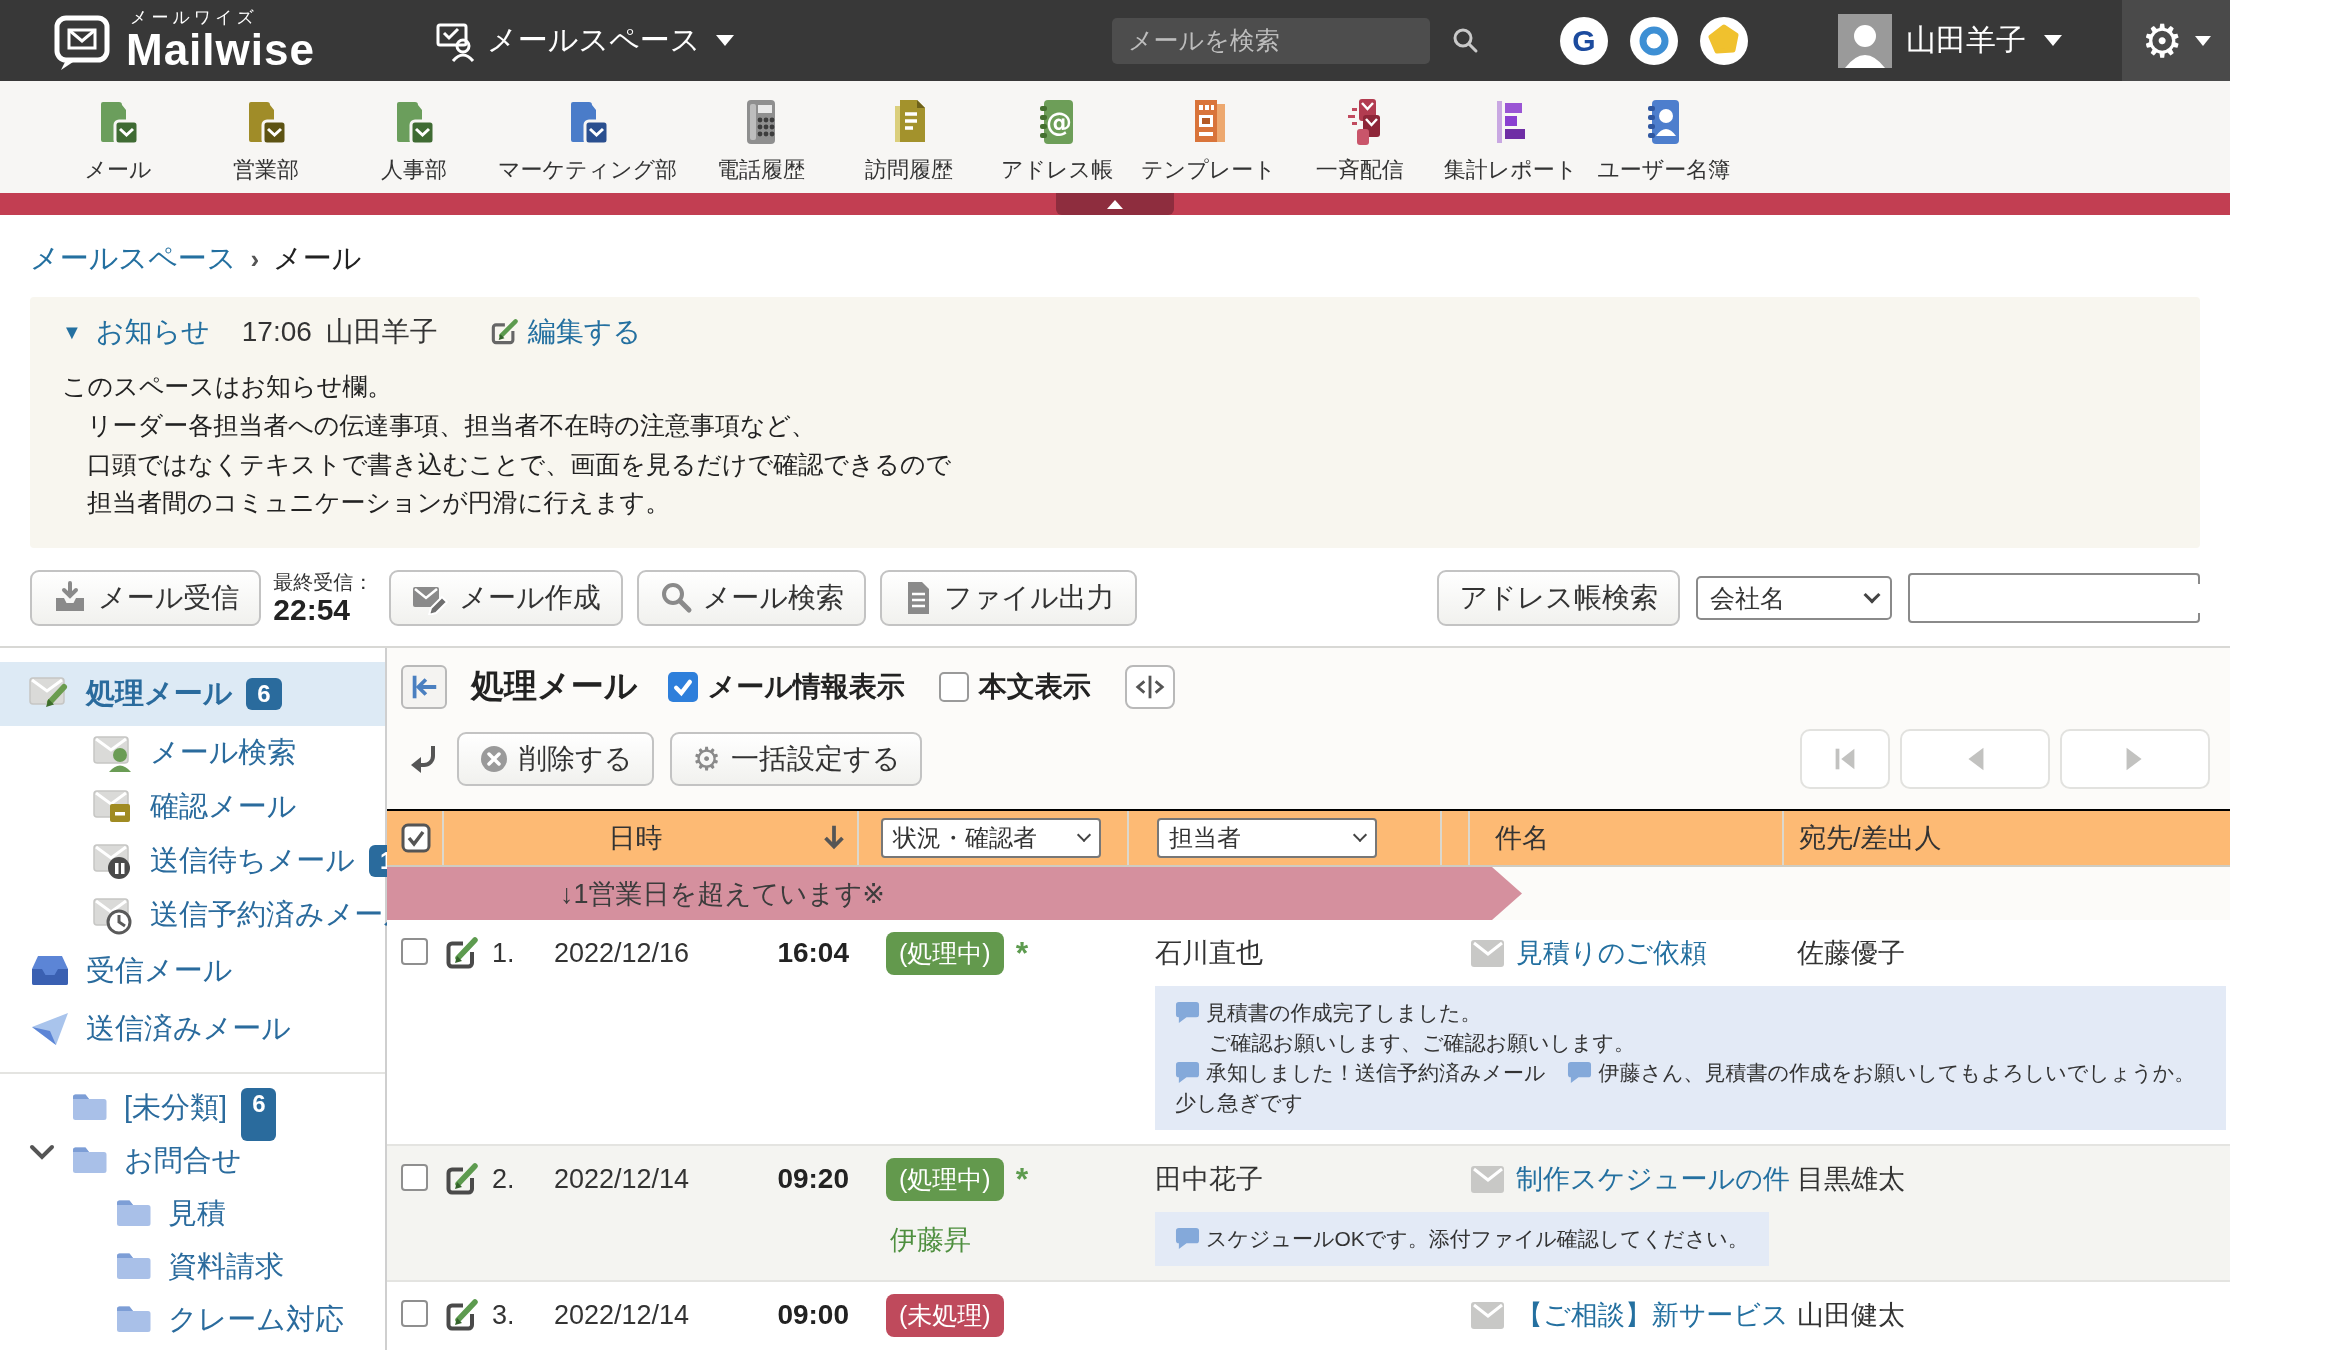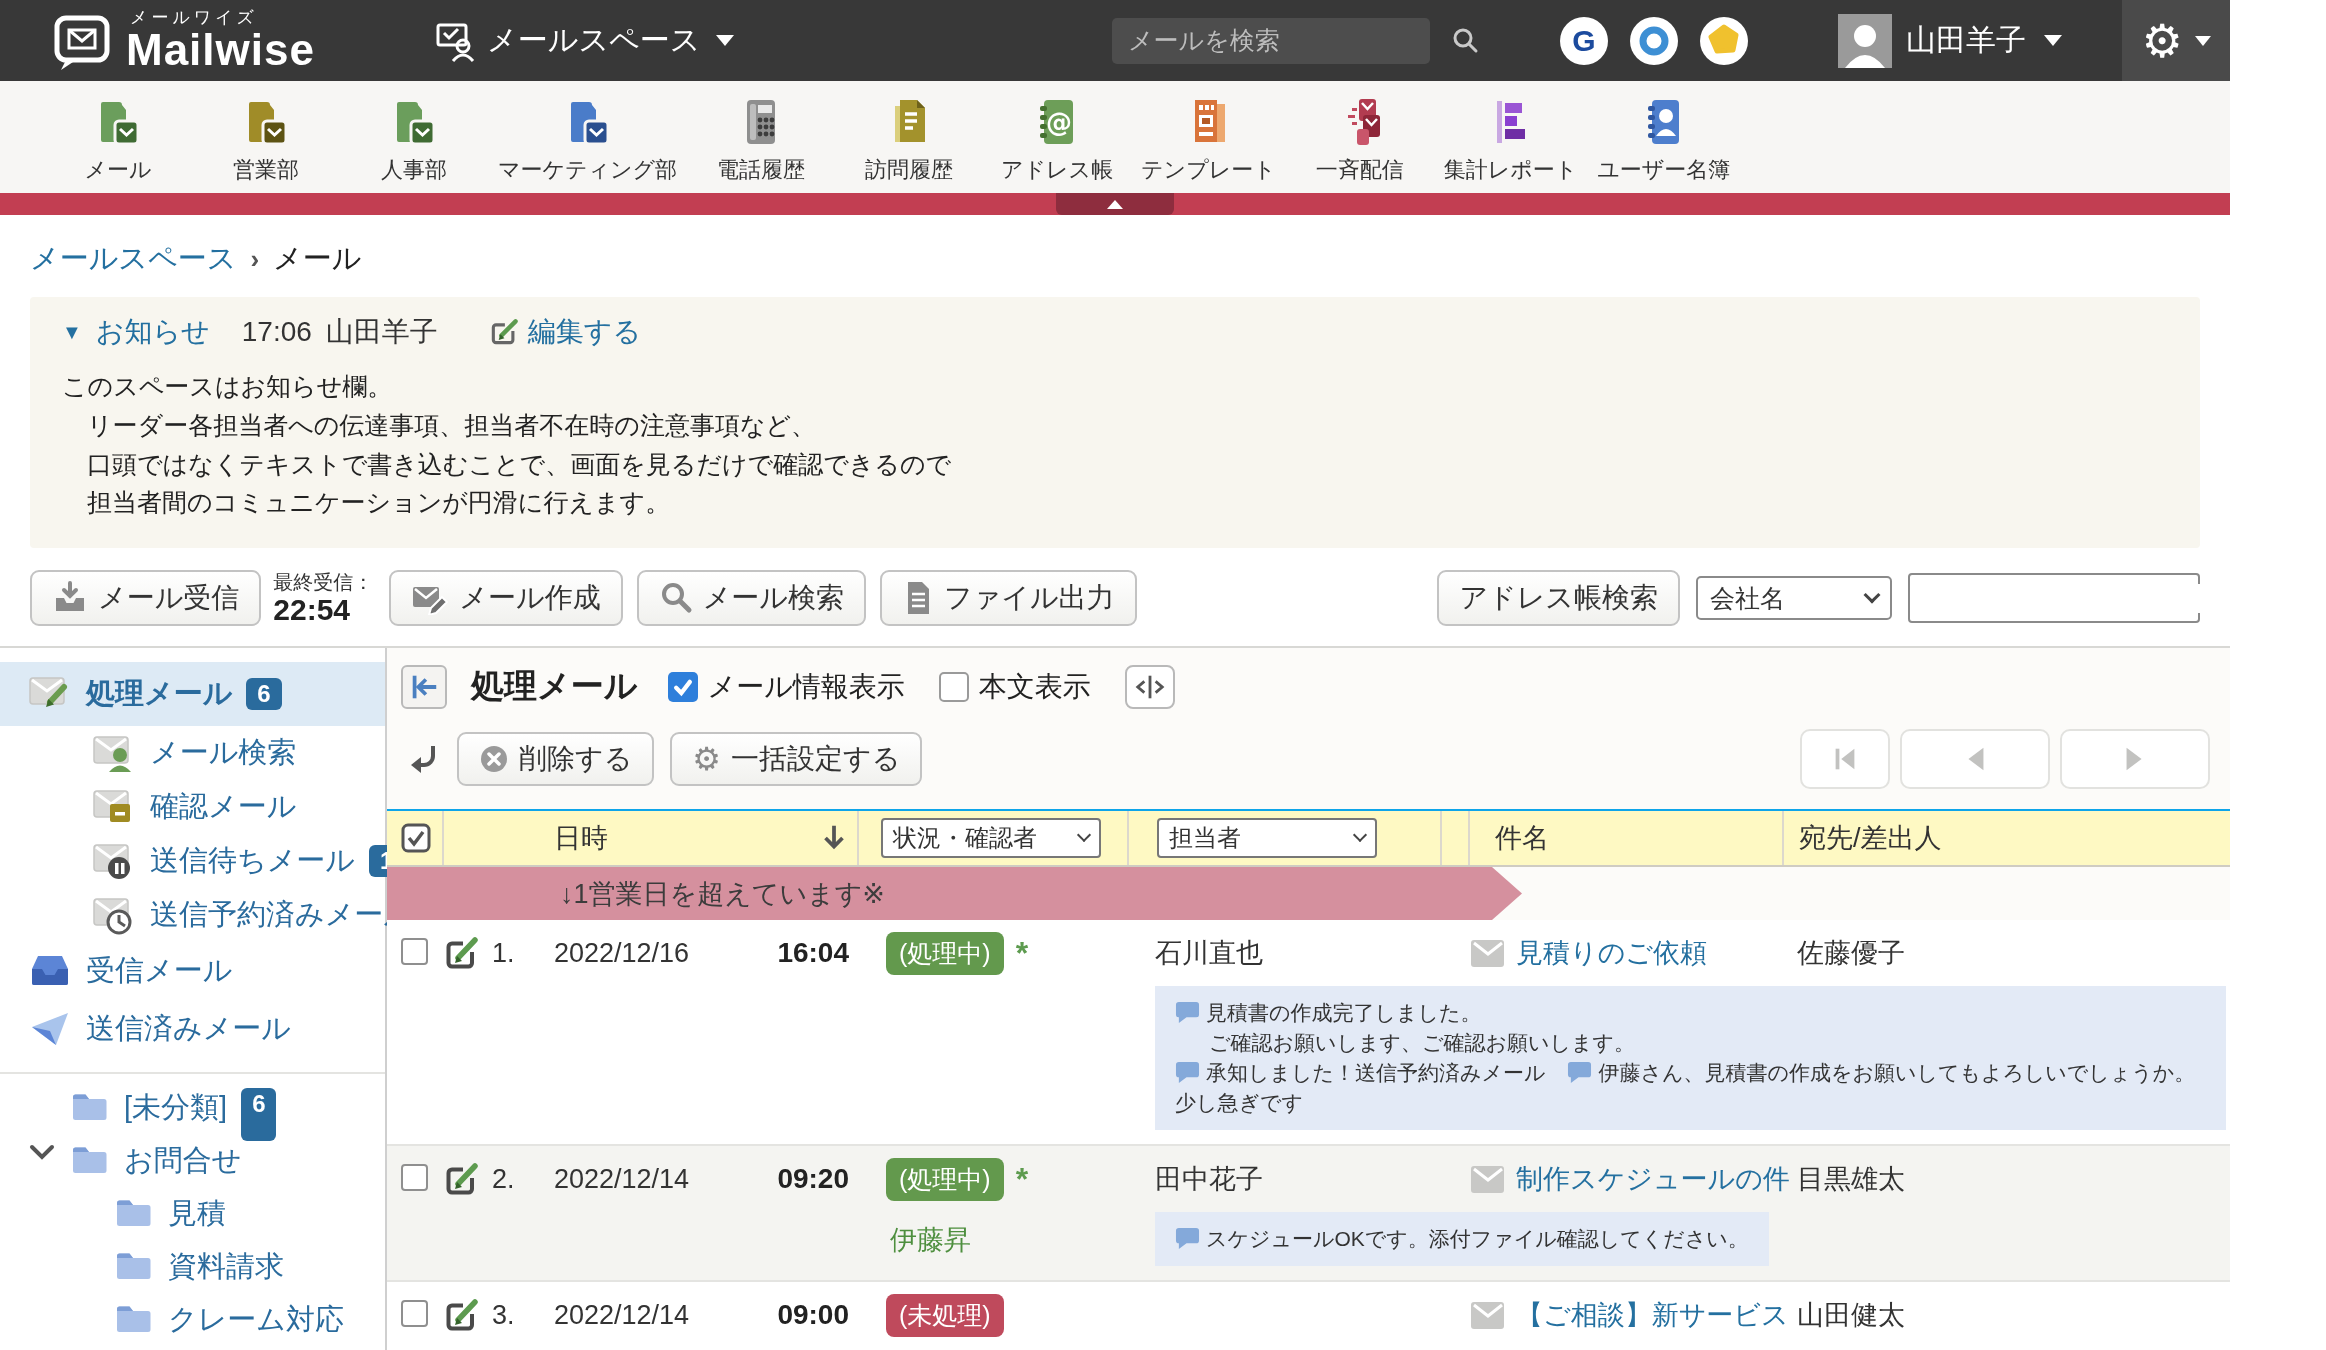--- a/index.html
+++ b/index.html
@@ -79,31 +79,31 @@
 
   
   .main { flex:1; background:#fcfbf9; overflow:hidden; }
   .panel-head { display:flex; align-items:center; padding:16px 20px 0 14px; }
   .sq-btn { width:46px; height:44px; border:2px solid #b9b9b9; border-radius:6px; background:#f4f3f1; display:flex; align-items:center; justify-content:center; cursor:pointer; }
   .panel-title { font-size:33px; color:#222; margin:0 30px 0 24px; }
   .ckrow { display:flex; align-items:center; gap:10px; margin-right:34px; cursor:pointer; }
   .ck { width:30px; height:30px; border-radius:5px; }
   .ck.on { background:#2e7fdb; display:flex; align-items:center; justify-content:center; }
   .ck.off { background:#fff; border:2px solid #9a9a9a; }
-  .ck-lbl { font-size:28px; color:#222; }
+  .ck-lbl { font-size:28px; color:#222;font-weight:bold; }
   .resize-btn { background:#fff; border-radius:8px; width:50px; }
 
   .act-row { display:flex; align-items:center; gap:16px; padding:20px 20px 0 16px; }
   .btn2 { height:54px; font-size:28px; }
   .pager { margin-left:auto; display:flex; gap:10px; }
   .pg-btn { height:60px; border:2px solid #e2e2df; border-radius:10px; background:#fff; display:flex; align-items:center; justify-content:center; cursor:pointer; }
   .pg-first { width:90px; } .pg-prev,.pg-next { width:150px; }
 
   
-  .thead { margin-top:20px; height:58px; background:#fef9c3; border-top:2px solid #0ea5e9; border-bottom:2px solid #cfccc2; display:flex; align-items:center; font-size:27px; color:#333; }
+  .thead { margin-top:20px; height:58px; background:#fdba74; border-top:2px solid #000000; border-bottom:2px solid #cfccc2; display:flex; align-items:center; font-size:27px; color:#333;text-align:center; }
   .col-check { width:55px; padding-left:14px; flex-shrink:0; }
   .col-edit { width:50px; flex-shrink:0; }
   .col-num { width:50px; flex-shrink:0; }
   .col-date { width:175px; padding-left:12px; flex-shrink:0; }
   .col-time { width:140px; text-align:right; padding-right:8px; font-weight:bold; color:#222; font-size:28px; flex-shrink:0; }
   .col-status { width:270px; flex-shrink:0; display:flex; align-items:center; }
   .col-assignee { width:313px; flex-shrink:0; display:flex; align-items:center; }
   .col-spacer { width:30px; flex-shrink:0; height:100%; }
   .col-subject { width:312px; flex-shrink:0; display:flex; align-items:center; }
   .col-recipient { flex:1; padding-left:15px; }

